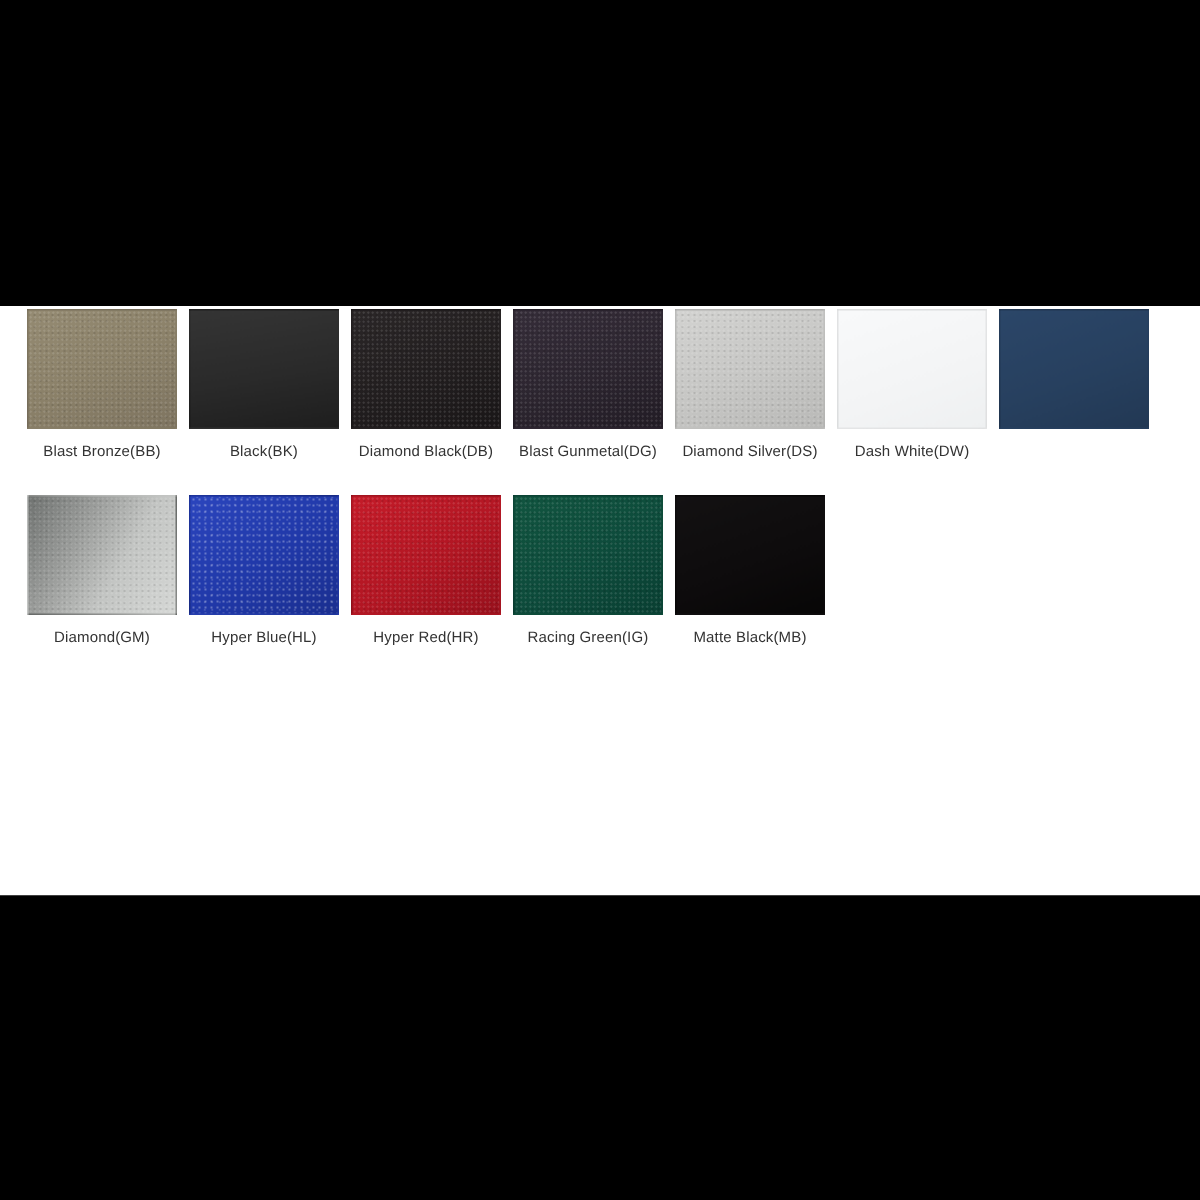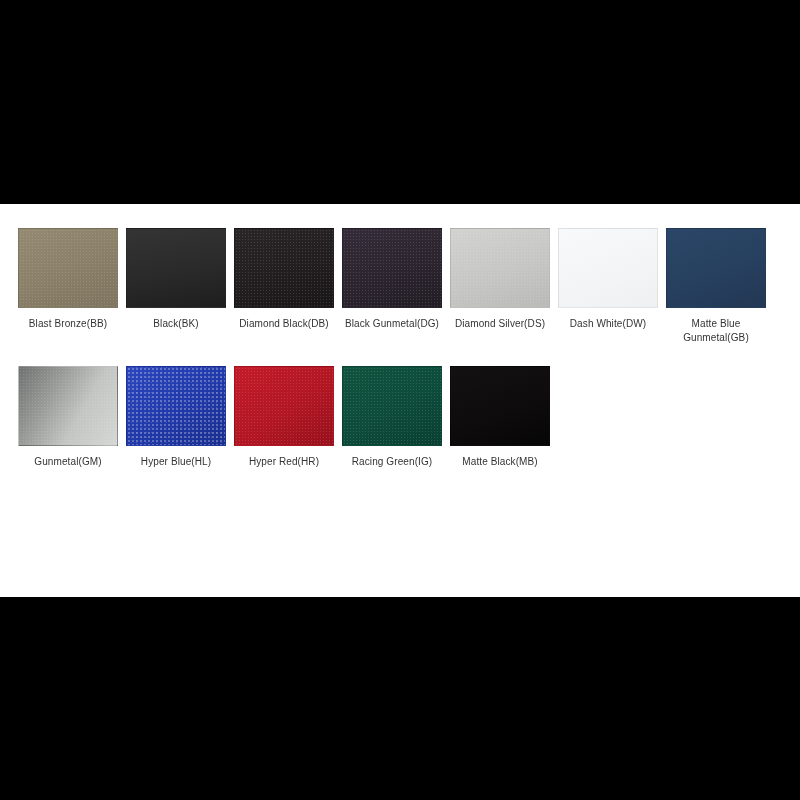--- a/index.html
+++ b/index.html
@@ -32,21 +32,21 @@
 
   
   #content {
     position: absolute;
     left: 0;
     top: 204px;
     width: 800px;
     height: 393px;
     background: #ffffff;
     box-sizing: border-box;
-    padding: 24px 0 0 0;
+    padding: 2px 0 0 0;
   }
 
   .swatch-grid {
     display: flex;
     flex-wrap: wrap;
     align-content: flex-start;
     padding-left: 14px;
     padding-right: 14px;
     box-sizing: border-box;
     width: 800px;
@@ -123,37 +123,36 @@
         <div class="swatch-cell">
           <div class="swatch-chip" style="background: linear-gradient(170deg, rgb(52, 52, 52) 0%, rgb(42, 42, 42) 55%, rgb(30, 30, 30) 100%);"></div>
           <div class="swatch-label">Black(BK)</div>
         </div>
         <div class="swatch-cell">
           <div class="swatch-chip metallic" style="background: linear-gradient(160deg, rgb(42, 38, 39) 0%, rgb(34, 30, 31) 55%, rgb(25, 22, 23) 100%);"></div>
           <div class="swatch-label">Diamond Black(DB)</div>
         </div>
         <div class="swatch-cell">
           <div class="swatch-chip metallic" style="background: linear-gradient(160deg, rgb(52, 44, 56) 0%, rgb(44, 37, 47) 55%, rgb(34, 28, 37) 100%);"></div>
-          <div class="swatch-label">Black Gunmetal(DG)</div>
+          <div class="swatch-label">Blast Gunmetal(DG)</div>
         </div>
         <div class="swatch-cell">
           <div class="swatch-chip metallic" style="background: linear-gradient(160deg, rgb(210, 210, 208) 0%, rgb(198, 198, 196) 55%, rgb(185, 185, 183) 100%);"></div>
           <div class="swatch-label">Diamond Silver(DS)</div>
         </div>
         <div class="swatch-cell">
           <div class="swatch-chip" style="background: linear-gradient(160deg, rgb(248, 249, 250) 0%, rgb(243, 244, 245) 60%, rgb(238, 240, 241) 100%);"></div>
           <div class="swatch-label">Dash White(DW)</div>
         </div>
         <div class="swatch-cell">
           <div class="swatch-chip" style="background: linear-gradient(160deg, rgb(43, 70, 104) 0%, rgb(39, 64, 95) 55%, rgb(34, 56, 84) 100%);"></div>
-          <div class="swatch-label">Matte Blue Gunmetal(GB)</div>
         </div>
         <div class="swatch-cell">
           <div class="swatch-chip metallic" style="background: linear-gradient(120deg, rgb(111, 114, 112) 0%, rgb(155, 157, 155) 34%, rgb(195, 197, 195) 62%, rgb(213, 215, 213) 100%);"></div>
-          <div class="swatch-label">Gunmetal(GM)</div>
+          <div class="swatch-label">Diamond(GM)</div>
         </div>
         <div class="swatch-cell">
           <div class="swatch-chip sparkle" style="background: linear-gradient(145deg, rgb(43, 69, 189) 0%, rgb(32, 56, 168) 55%, rgb(26, 46, 143) 100%);"></div>
           <div class="swatch-label">Hyper Blue(HL)</div>
         </div>
         <div class="swatch-cell">
           <div class="swatch-chip metallic" style="background: linear-gradient(145deg, rgb(196, 27, 41) 0%, rgb(178, 22, 35) 55%, rgb(151, 16, 28) 100%);"></div>
           <div class="swatch-label">Hyper Red(HR)</div>
         </div>
         <div class="swatch-cell">

